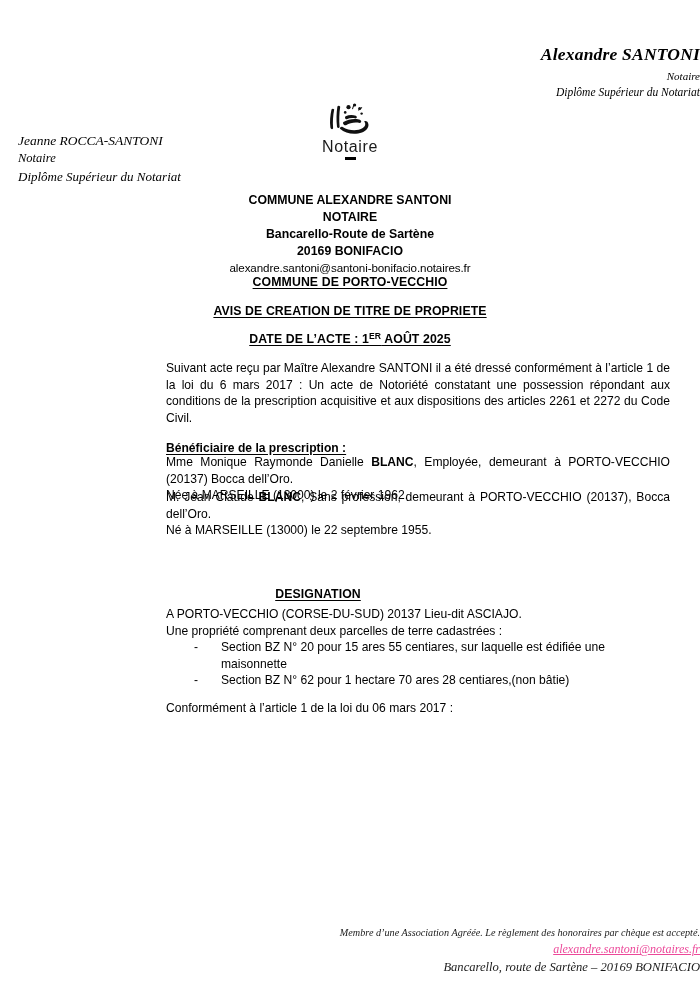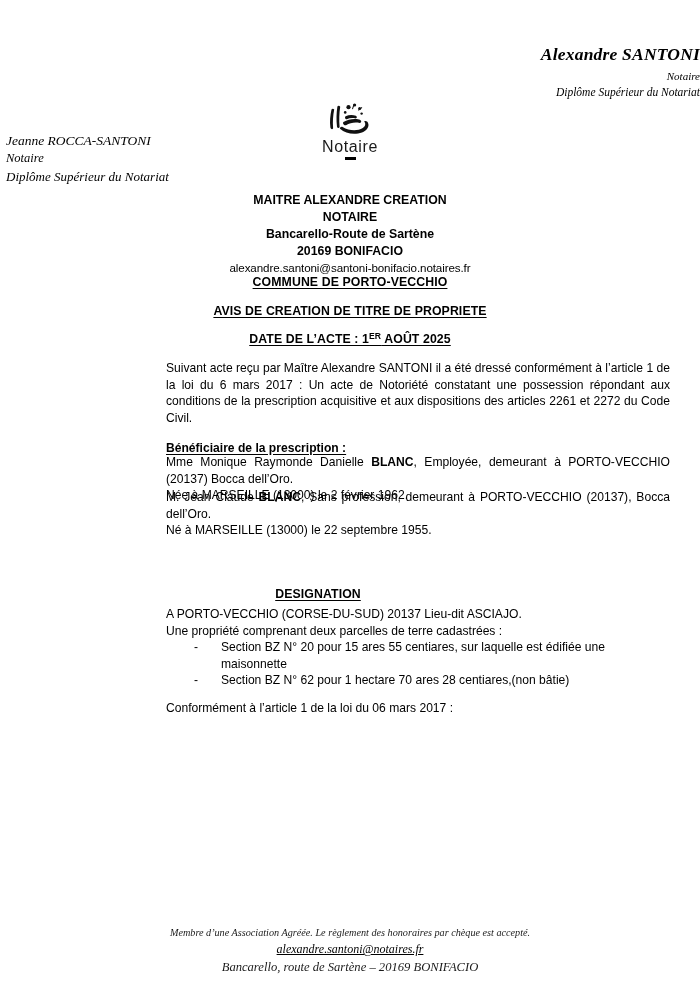--- a/index.html
+++ b/index.html
@@ -74,21 +74,21 @@
   .logo-tick {
     display: block;
     width: 11px;
     height: 2.5px;
     background: #000;
     margin: 1px auto 0 auto;
   }
 
   .letterhead-left {
     position: absolute;
-    left: 6px;
+    left: 18px;
     top: 131px;
     font-family: "Liberation Serif", serif;
     font-style: italic;
     line-height: 1.42;
   }
   .ll-name { font-size: 13.5px; }
   .ll-r1 { font-size: 12.5px; }
   .ll-r2 { font-size: 13px; }
 
   
@@ -185,30 +185,30 @@
     font-style: italic;
     text-align: justify;
   }
 
   
   .footer {
     position: absolute;
     left: 0;
     top: 925px;
     width: 700px;
-    text-align: center;
+    text-align: right;
     font-family: "Liberation Serif", serif;
     font-style: italic;
     line-height: 1.5;
     color: #1a1a1a;
   }
   .f1 { font-size: 10.2px; }
   .f2 {
     font-size: 12px;
-    color: #000000;
+    color: #ec4899;
     text-decoration: underline;
     text-underline-offset: 1px;
   }
   .f3 { font-size: 12.6px; }
   .f4 { font-size: 12.6px; }
 </style>
 </head>
 <body>
 
 <div class="page">
@@ -244,21 +244,21 @@
     <span class="logo-tick"></span>
   </div>
 
   <div class="letterhead-left">
     <div class="ll-name">Jeanne ROCCA-SANTONI</div>
     <div class="ll-r1">Notaire</div>
     <div class="ll-r2">Diplôme Supérieur du Notariat</div>
   </div>
 
   <div class="address-block">
-    <div>MAITRE ALEXANDRE CREATION</div>
+    <div>COMMUNE ALEXANDRE SANTONI</div>
     <div>NOTAIRE</div>
     <div>Bancarello-Route de Sartène</div>
     <div>20169 BONIFACIO</div>
     <div class="email">alexandre.santoni@santoni-bonifacio.notaires.fr</div>
   </div>
 
   <div class="doc-heading" id="h-commune">
     <span class="u">COMMUNE DE PORTO-VECCHIO</span>
   </div>
   <div class="doc-heading" id="h-avis">

